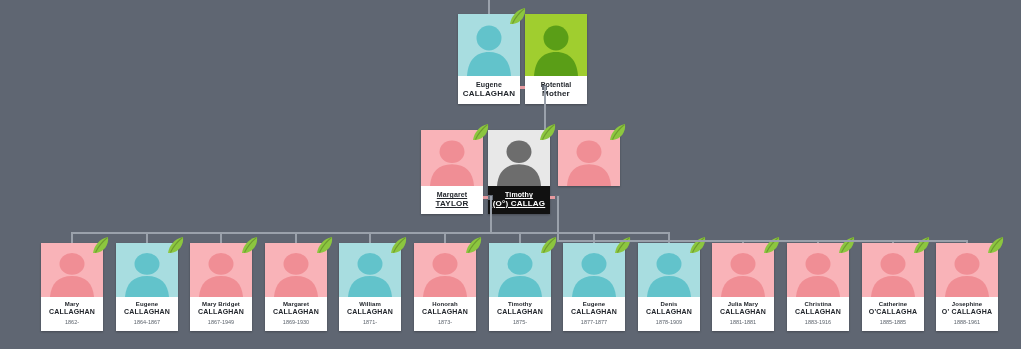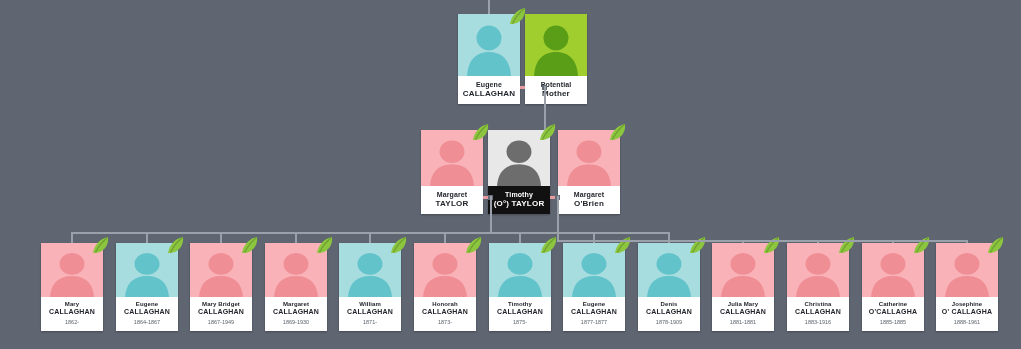--- a/index.html
+++ b/index.html
@@ -38,21 +38,21 @@
   
   .g1{width:62px;}
   .g1 .photo{height:62px;}
   .g1 .meta{padding:5px 2px 6px;}
   .g1 .nm1{font-size:7px;line-height:8px;}
   .g1 .nm2{font-size:8px;line-height:9px;}
 
   
   .g2{width:62px;}
   .g2 .photo{height:56px;}
-  .g2 .meta{padding:5px 2px 6px;}
+  .g2 .meta{padding:5px 2px 6px;text-decoration:underline;}
   .g2 .nm1{font-size:7px;line-height:8px;}
   .g2 .nm2{font-size:8px;line-height:9px;}
 
   
   .g3{width:62px;}
   .g3 .photo{height:54px;}
   .g3 .meta{padding:4px 1px 5px;}
   .g3 .nm1{font-size:6px;line-height:7px;}
   .g3 .nm2{font-size:7px;line-height:8px;}
   .g3 .dates{font-size:5.5px;line-height:8px;margin-top:2px;}
@@ -119,40 +119,36 @@
     <div class="card g2 focus" style="left: 488px; top: 130px;">
       <div class="photo" style="height: 56px;">
         <svg viewBox="0 0 62 62" preserveAspectRatio="none">
           <rect x="0" y="0" width="62" height="62" fill="#e8e8e8"></rect>
           <circle cx="31" cy="24" r="12.5" fill="#6d6d6d"></circle>
           <path d="M31 38 C17 38 10 47 9 62 L53 62 C52 47 45 38 31 38 Z" fill="#6d6d6d"></path>
         </svg>
       </div>
       <div class="meta">
         <span class="nm1">Timothy</span>
-        <span class="nm2">(O°) TAYLOR</span>
+        <span class="nm2">(O°) CALLAG</span>
       </div>
       <div class="leaf" style="left: 49px; top: -9px;">
         <svg width="22" height="22" viewBox="0 0 22 22">
           <path d="M3 19 C4 12 9 5 18 3 C19 11 14 18 6 19 Z" fill="#8cc63f"></path>
           <path d="M5.5 18.5 C8 13 12 8 17.5 3.5" stroke="#6f9c31" stroke-width="1.1" fill="none"></path>
         </svg>
       </div>
     </div>
     <div class="card g2" style="left: 558px; top: 130px;">
       <div class="photo" style="height: 56px;">
         <svg viewBox="0 0 62 62" preserveAspectRatio="none">
           <rect x="0" y="0" width="62" height="62" fill="#f9b3b8"></rect>
           <circle cx="31" cy="24" r="12.5" fill="#f08e95"></circle>
           <path d="M31 38 C17 38 10 47 9 62 L53 62 C52 47 45 38 31 38 Z" fill="#f08e95"></path>
         </svg>
-      </div>
-      <div class="meta">
-        <span class="nm1">Margaret</span>
-        <span class="nm2">O'Brien</span>
       </div>
       <div class="leaf" style="left: 49px; top: -9px;">
         <svg width="22" height="22" viewBox="0 0 22 22">
           <path d="M3 19 C4 12 9 5 18 3 C19 11 14 18 6 19 Z" fill="#8cc63f"></path>
           <path d="M5.5 18.5 C8 13 12 8 17.5 3.5" stroke="#6f9c31" stroke-width="1.1" fill="none"></path>
         </svg>
       </div>
     </div>
     <div class="mline" style="left: 483px; top: 196px; width: 5px;"></div>
     <div class="mdot" style="left: 488px; top: 195px;"></div>

